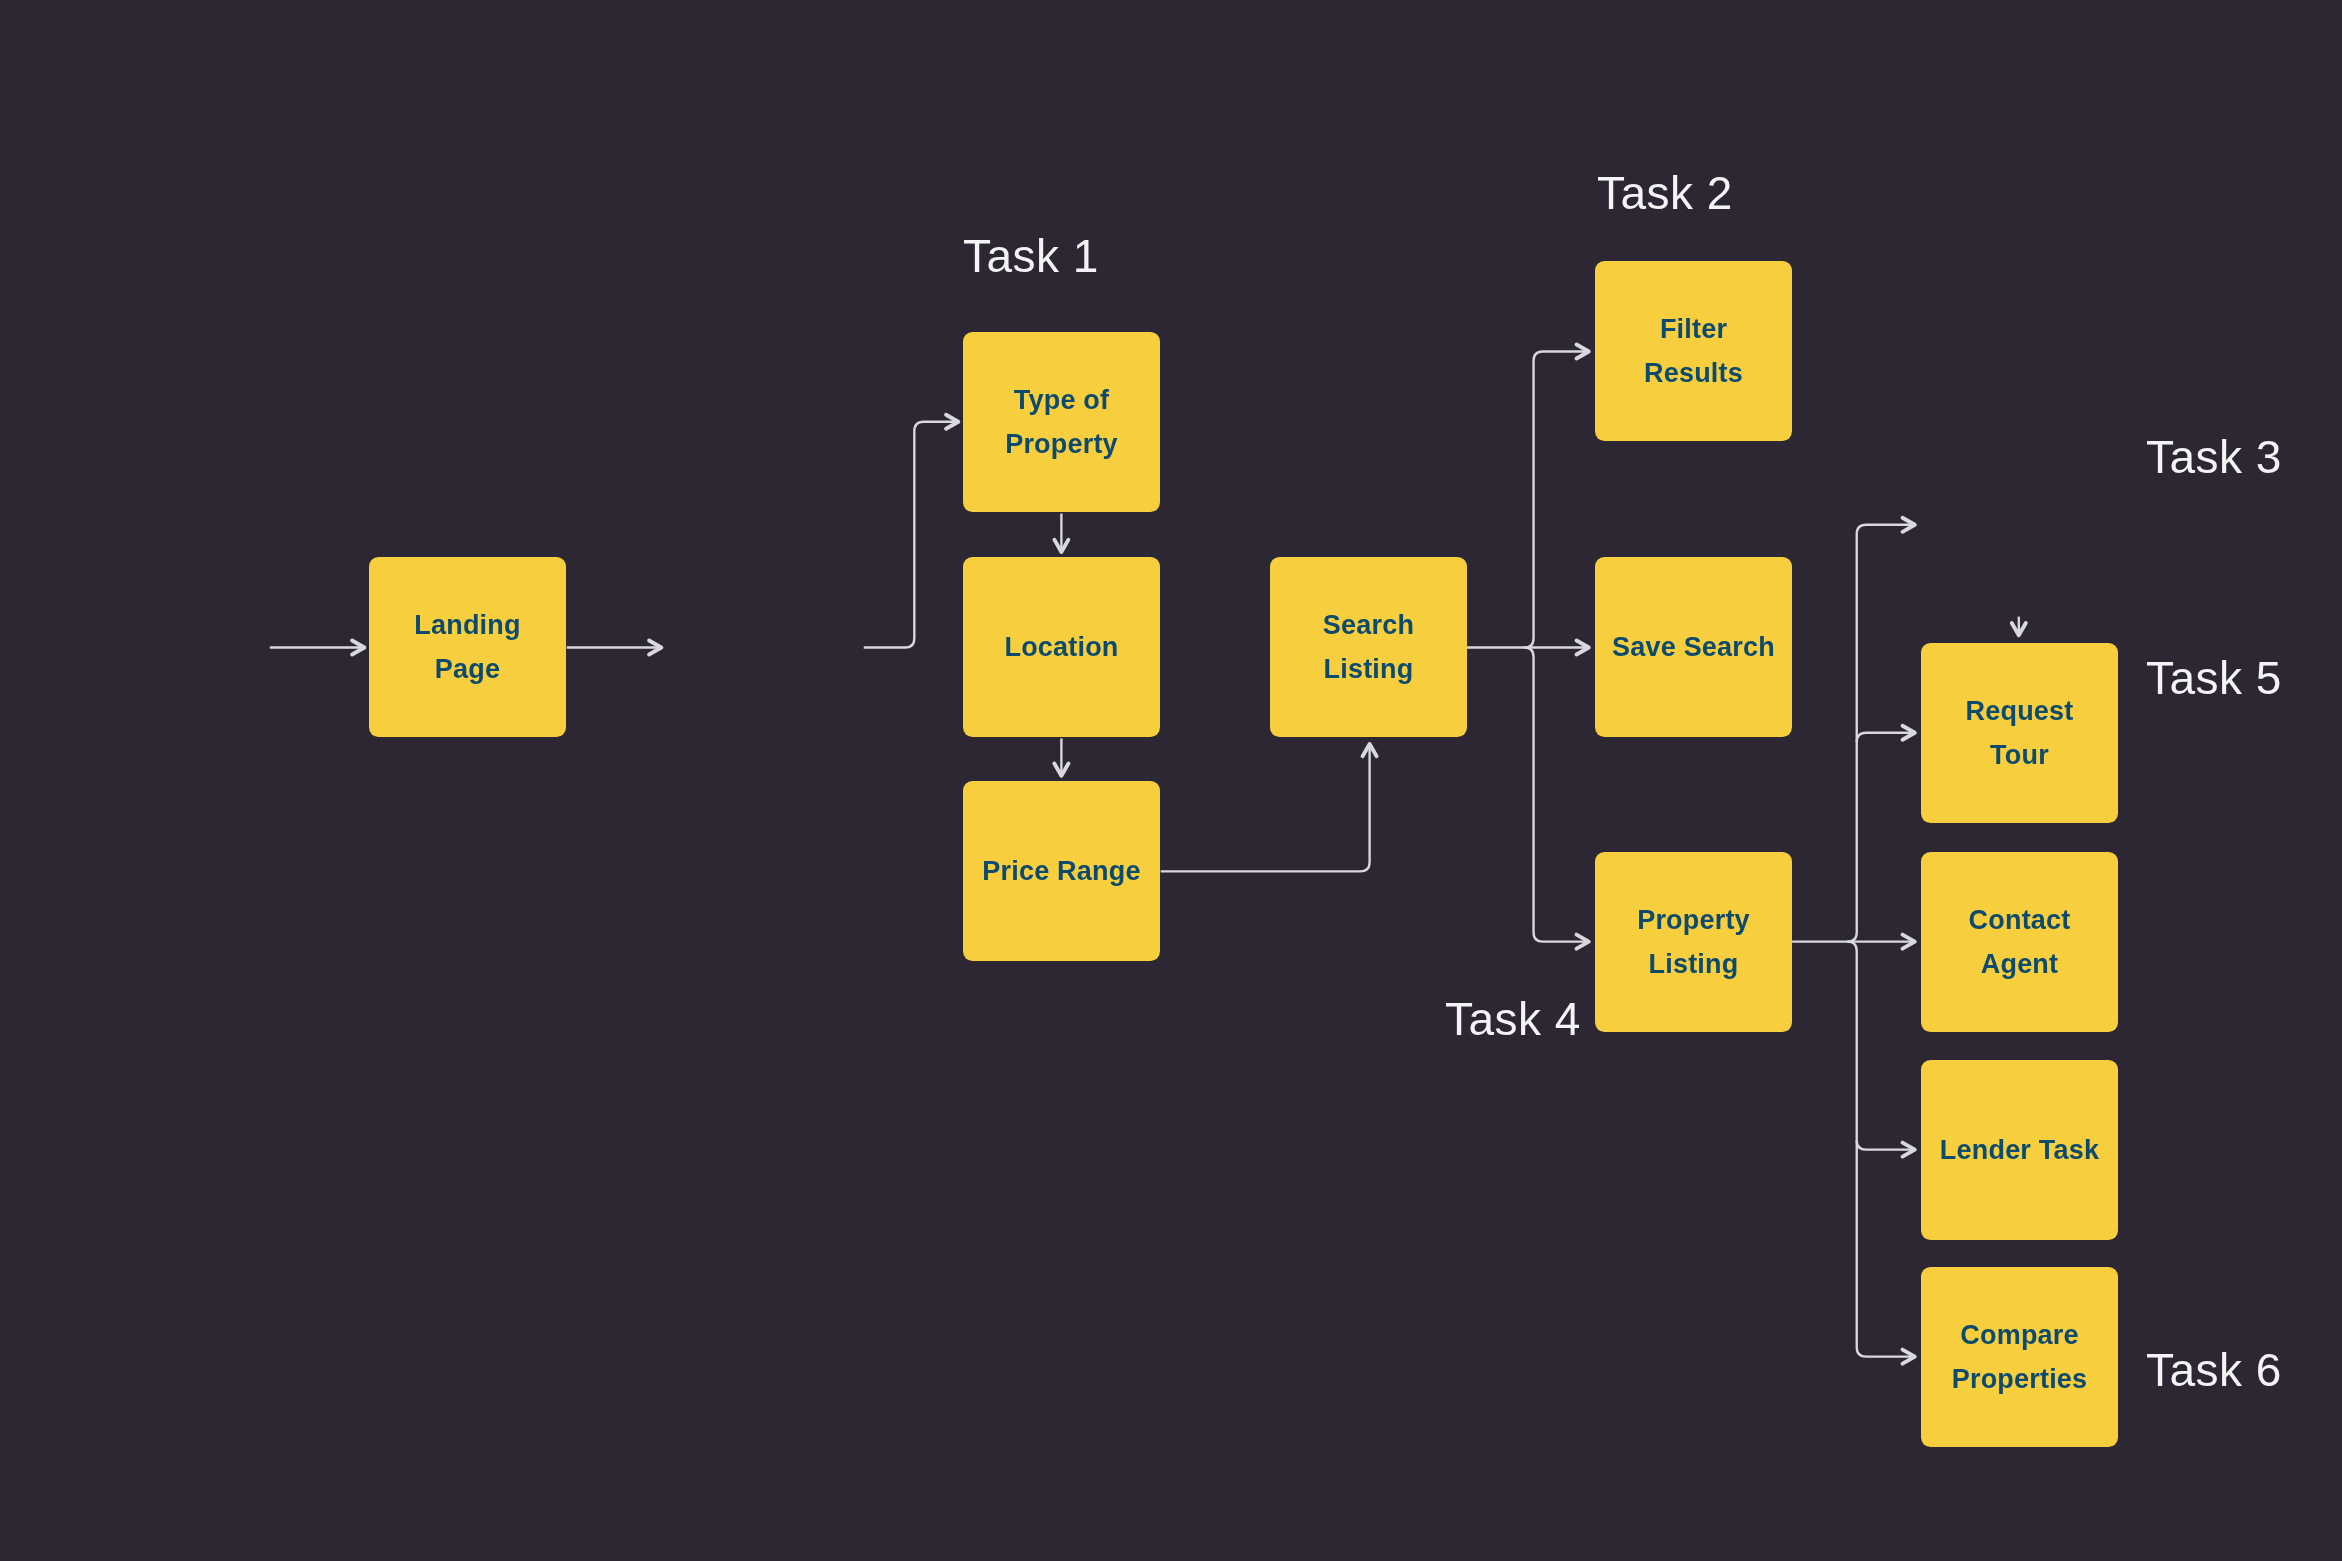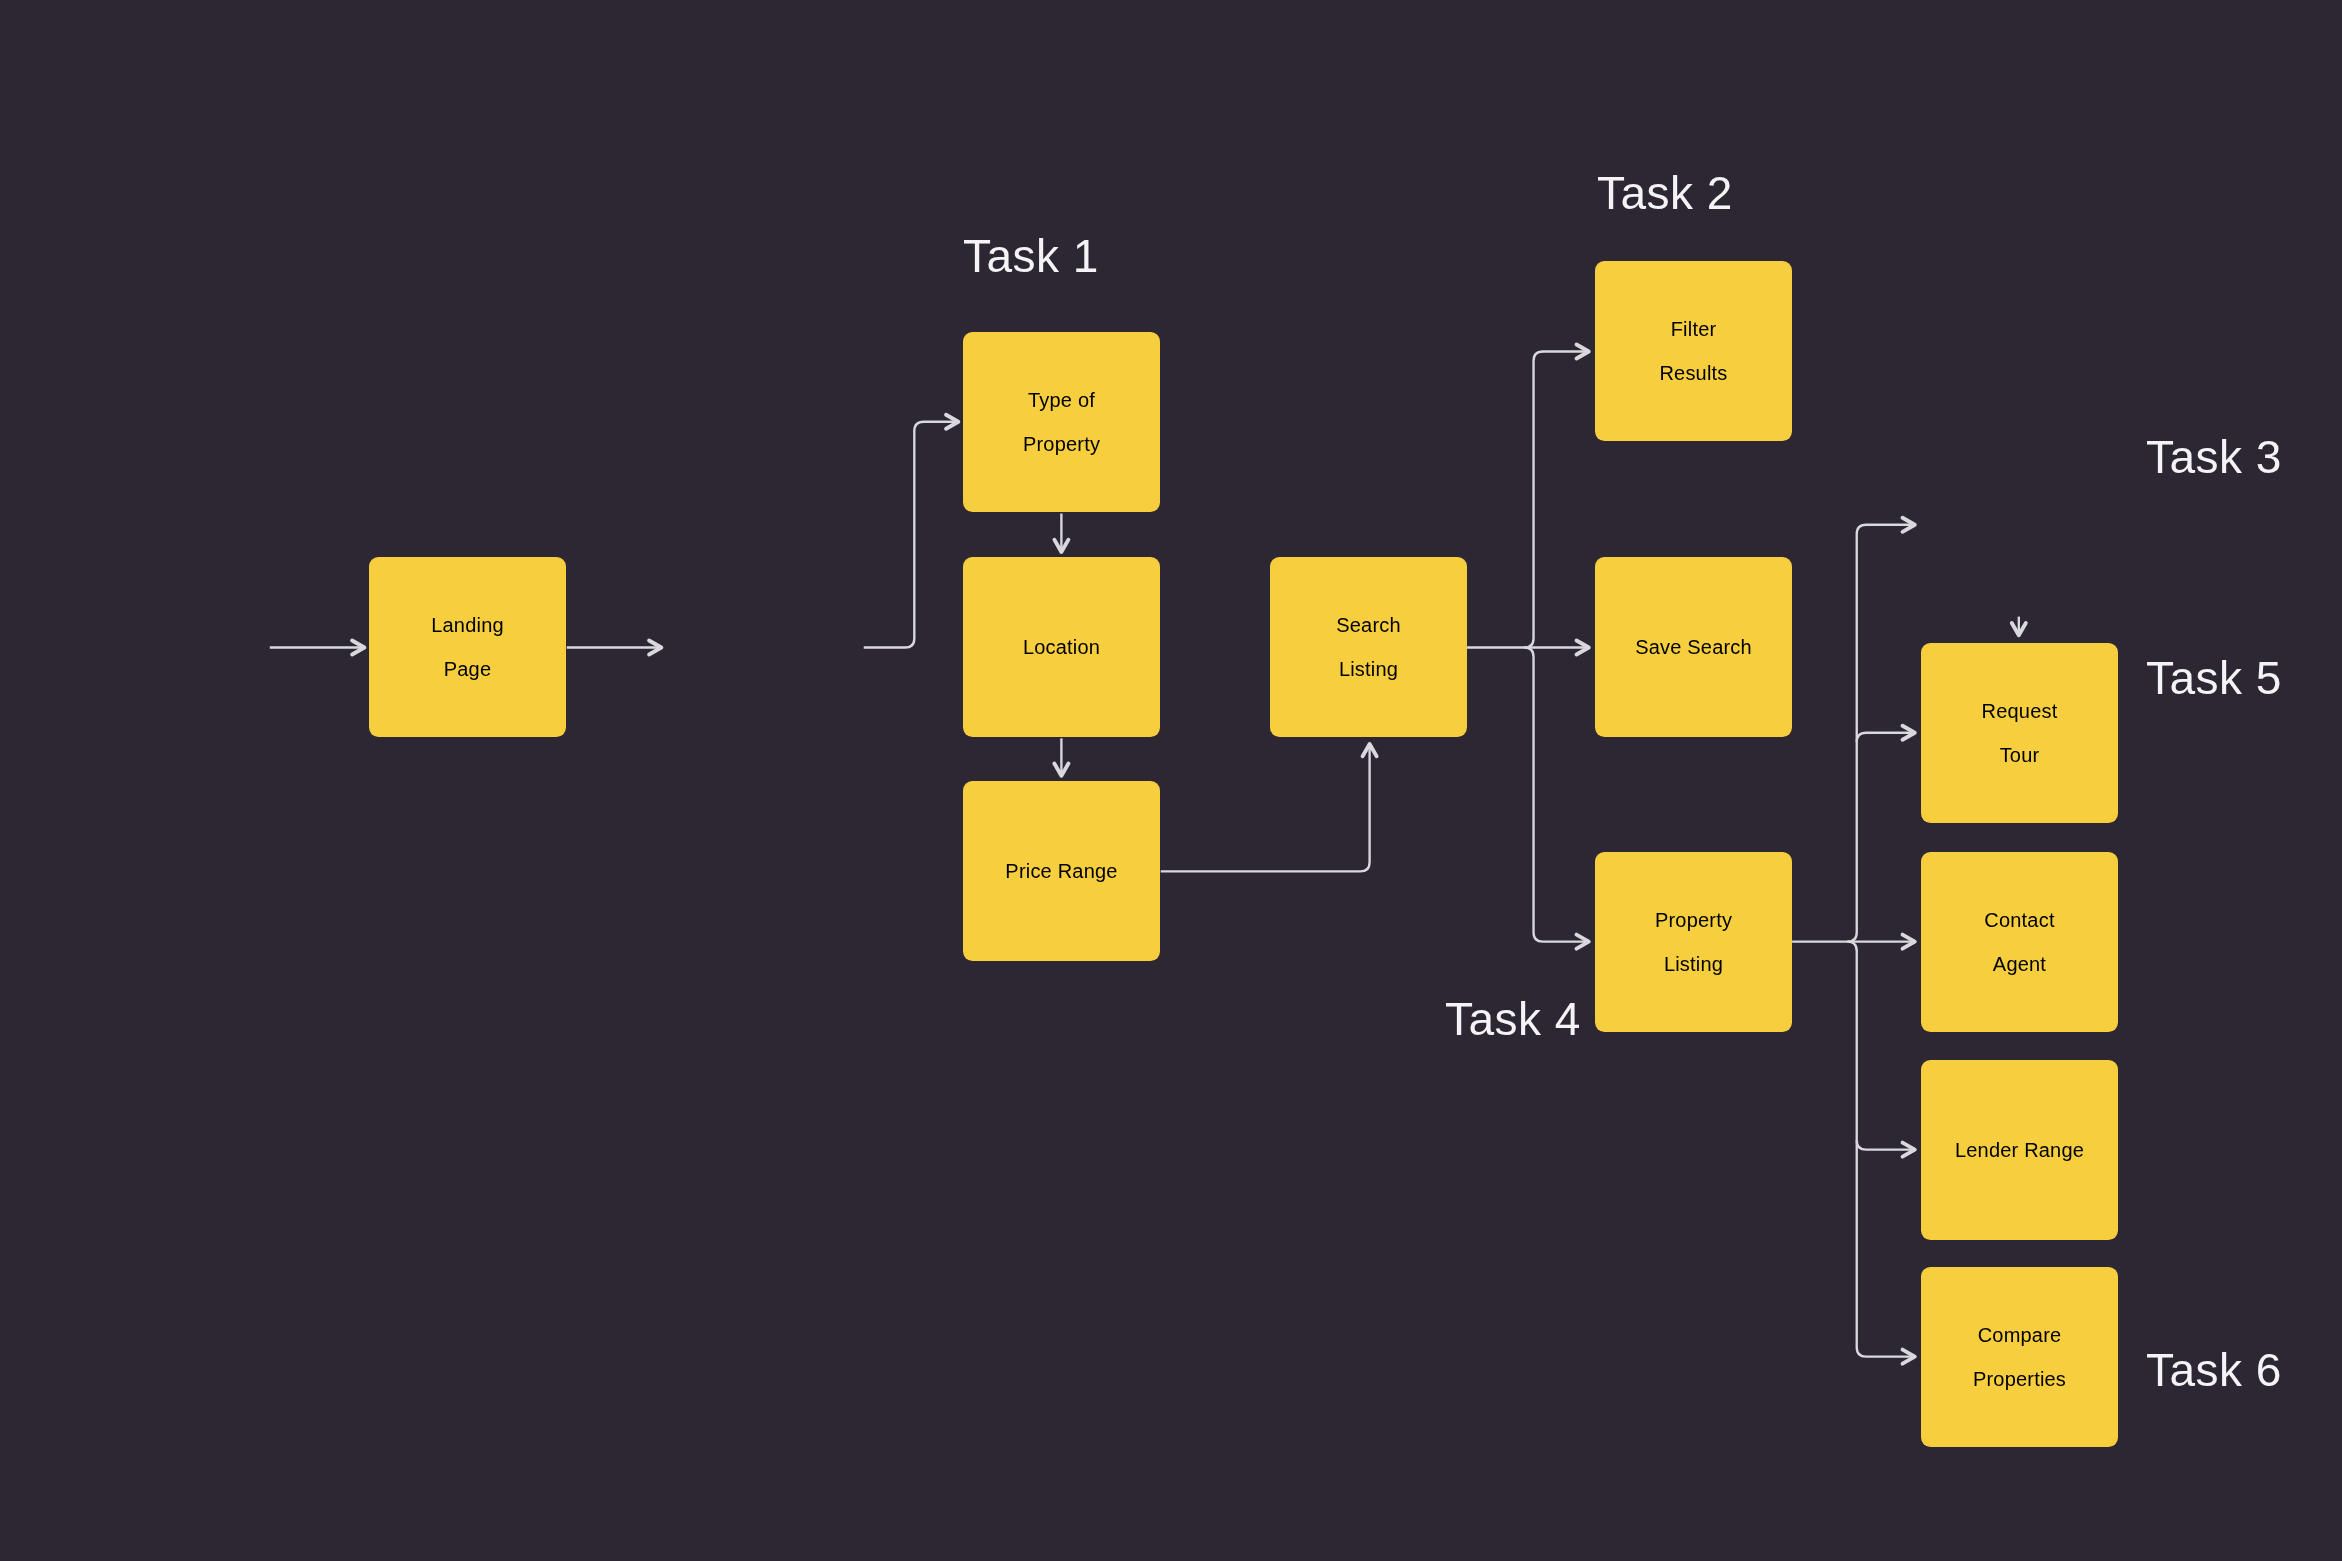--- a/index.html
+++ b/index.html
@@ -34,24 +34,24 @@
     justify-content: center;
     text-align: center;
     box-sizing: border-box;
   }
   .node.ellipse {
     width: 199px;
     height: 184px;
     border-radius: 50%;
   }
   .node .label {
-    color: #000000;
-    font-size: 20px;
+    color: #0c4a6e;
+    font-size: 27px;
     line-height: 44px;
-    font-weight: 400;
+    font-weight: 700;
     white-space: pre-line;
     letter-spacing: 0.2px;
   }
   .task-label {
     position: absolute;
     color: #F4F3F6;
     font-size: 46px;
     line-height: 52px;
     font-weight: 500;
     white-space: nowrap;
@@ -147,21 +147,21 @@
     <span class="label">Request
 Tour</span>
   </div>
 
   <div class="node" style="left:1921px;top:852px">
     <span class="label">Contact
 Agent</span>
   </div>
 
   <div class="node" style="left:1921px;top:1060px">
-    <span class="label">Lender Range</span>
+    <span class="label">Lender Task</span>
   </div>
 
   <div class="node" style="left:1921px;top:1267px">
     <span class="label">Compare
 Properties</span>
   </div>
 
   <div class="task-label" style="left:963px;top:230px">Task 1</div>
   <div class="task-label" style="left:1597px;top:167px">Task 2</div>
   <div class="task-label" style="left:2146px;top:431px">Task 3</div>

